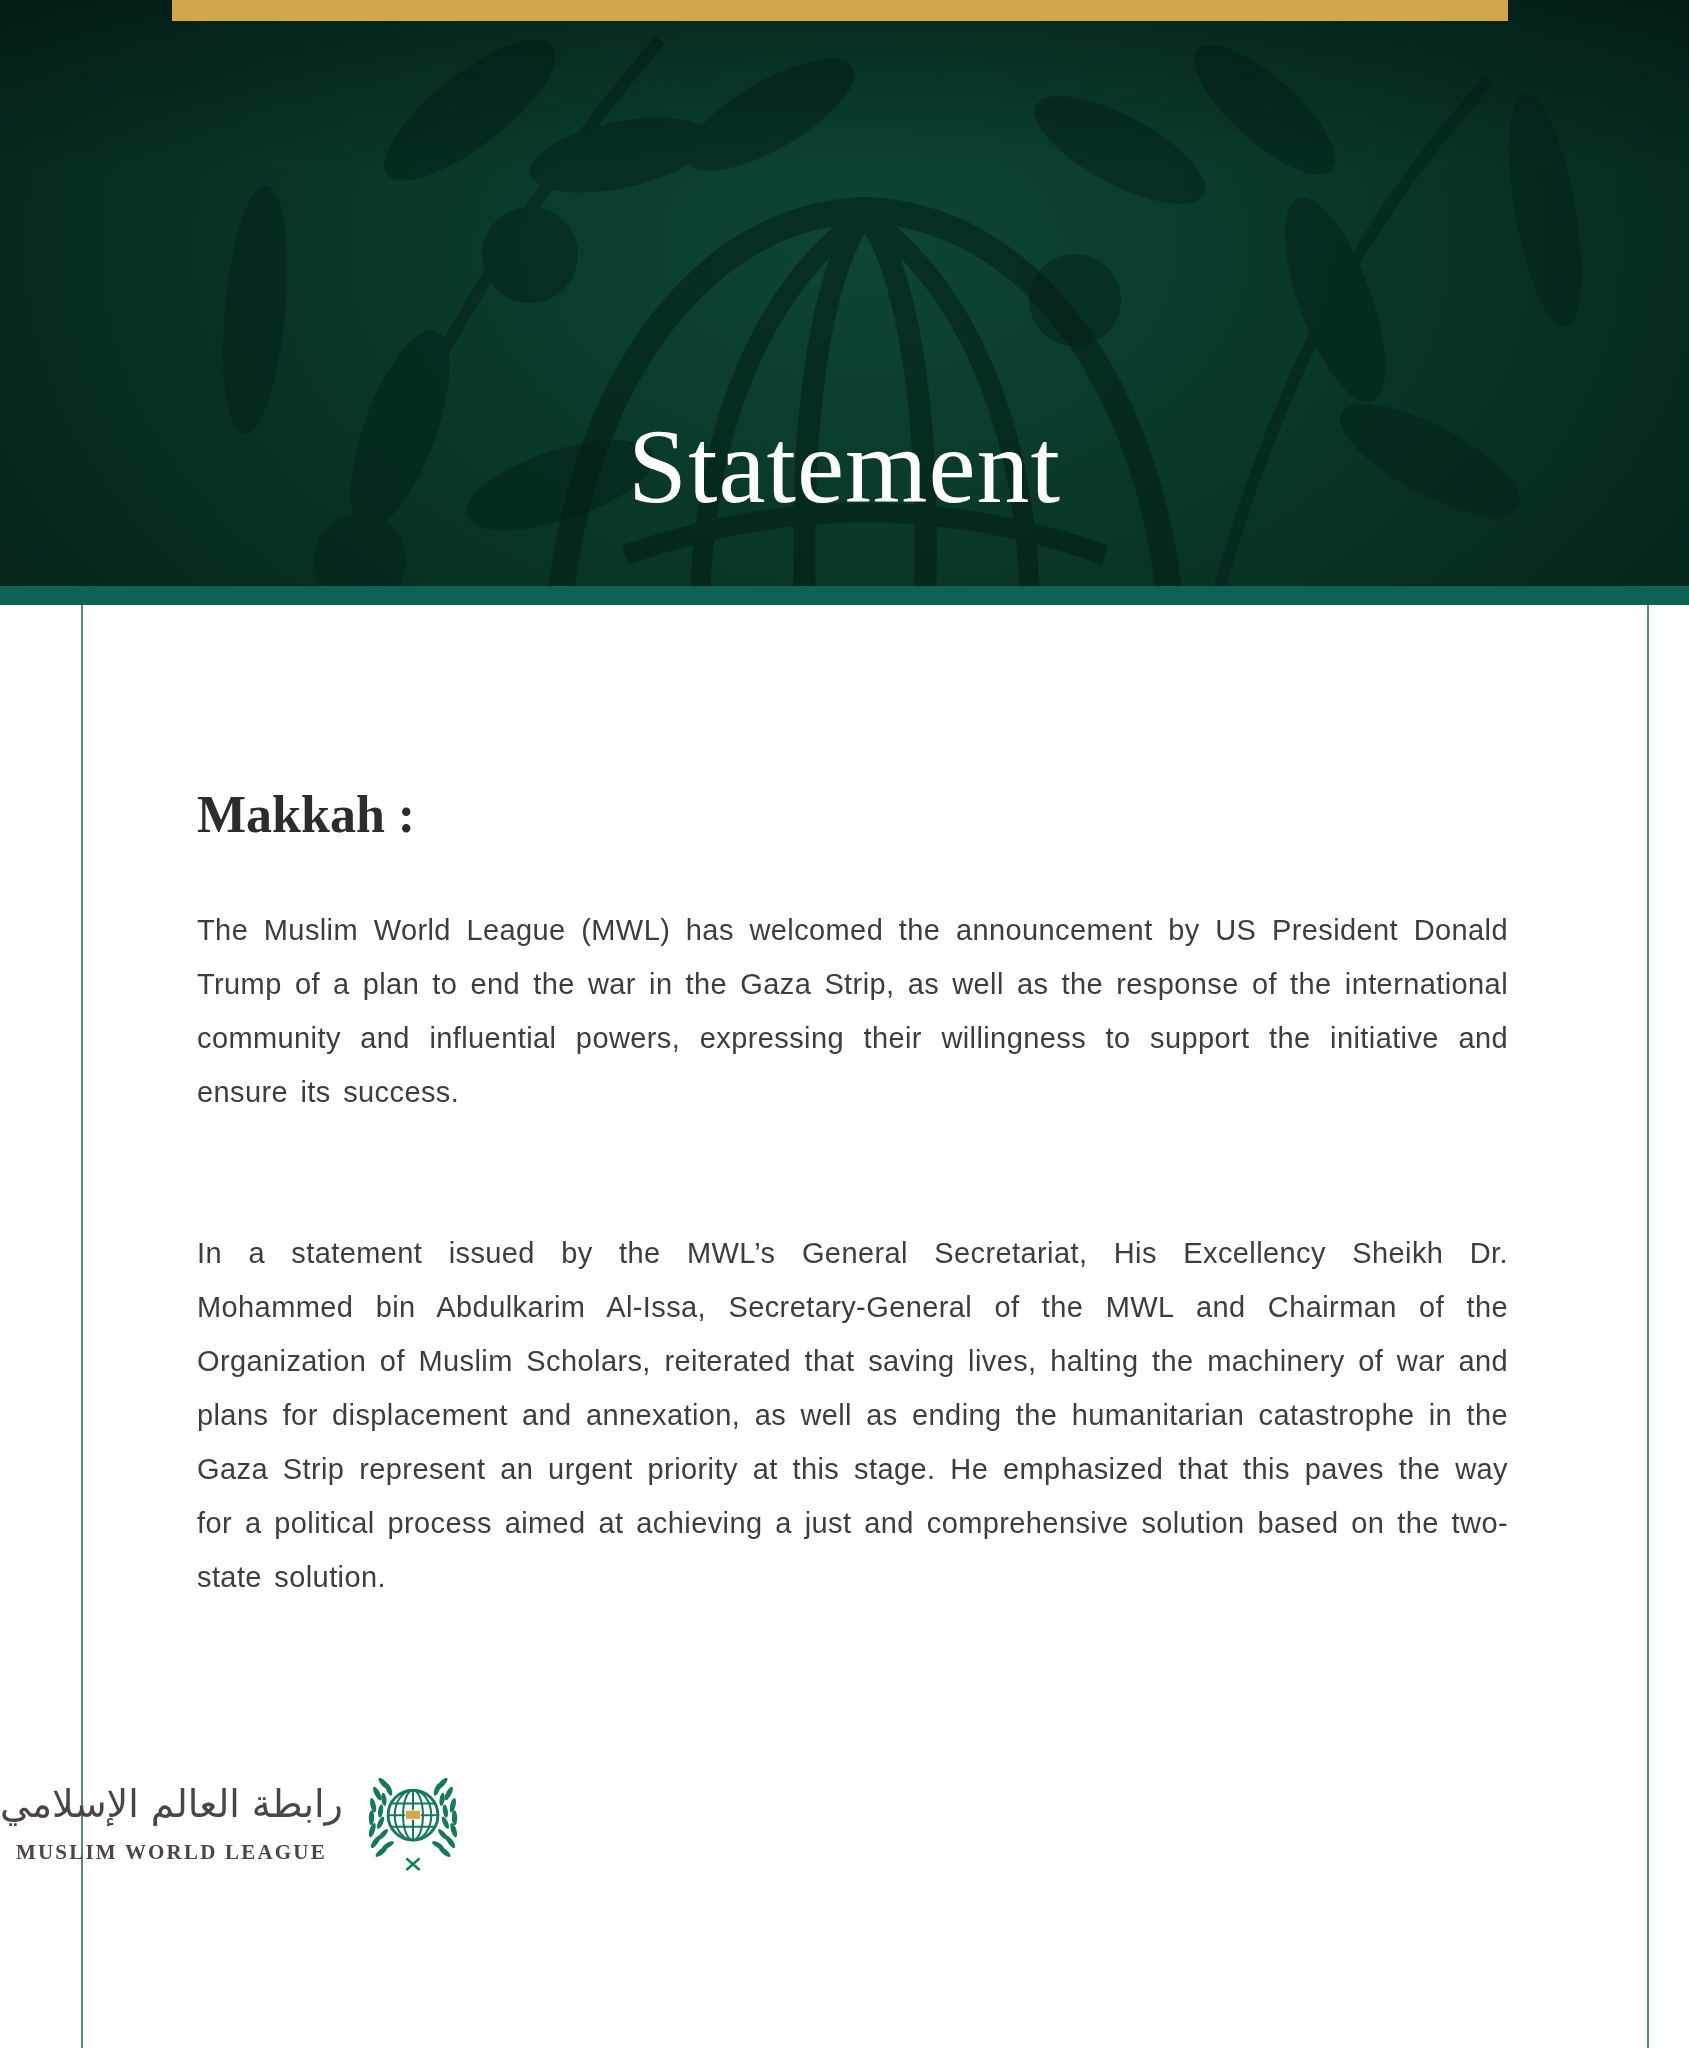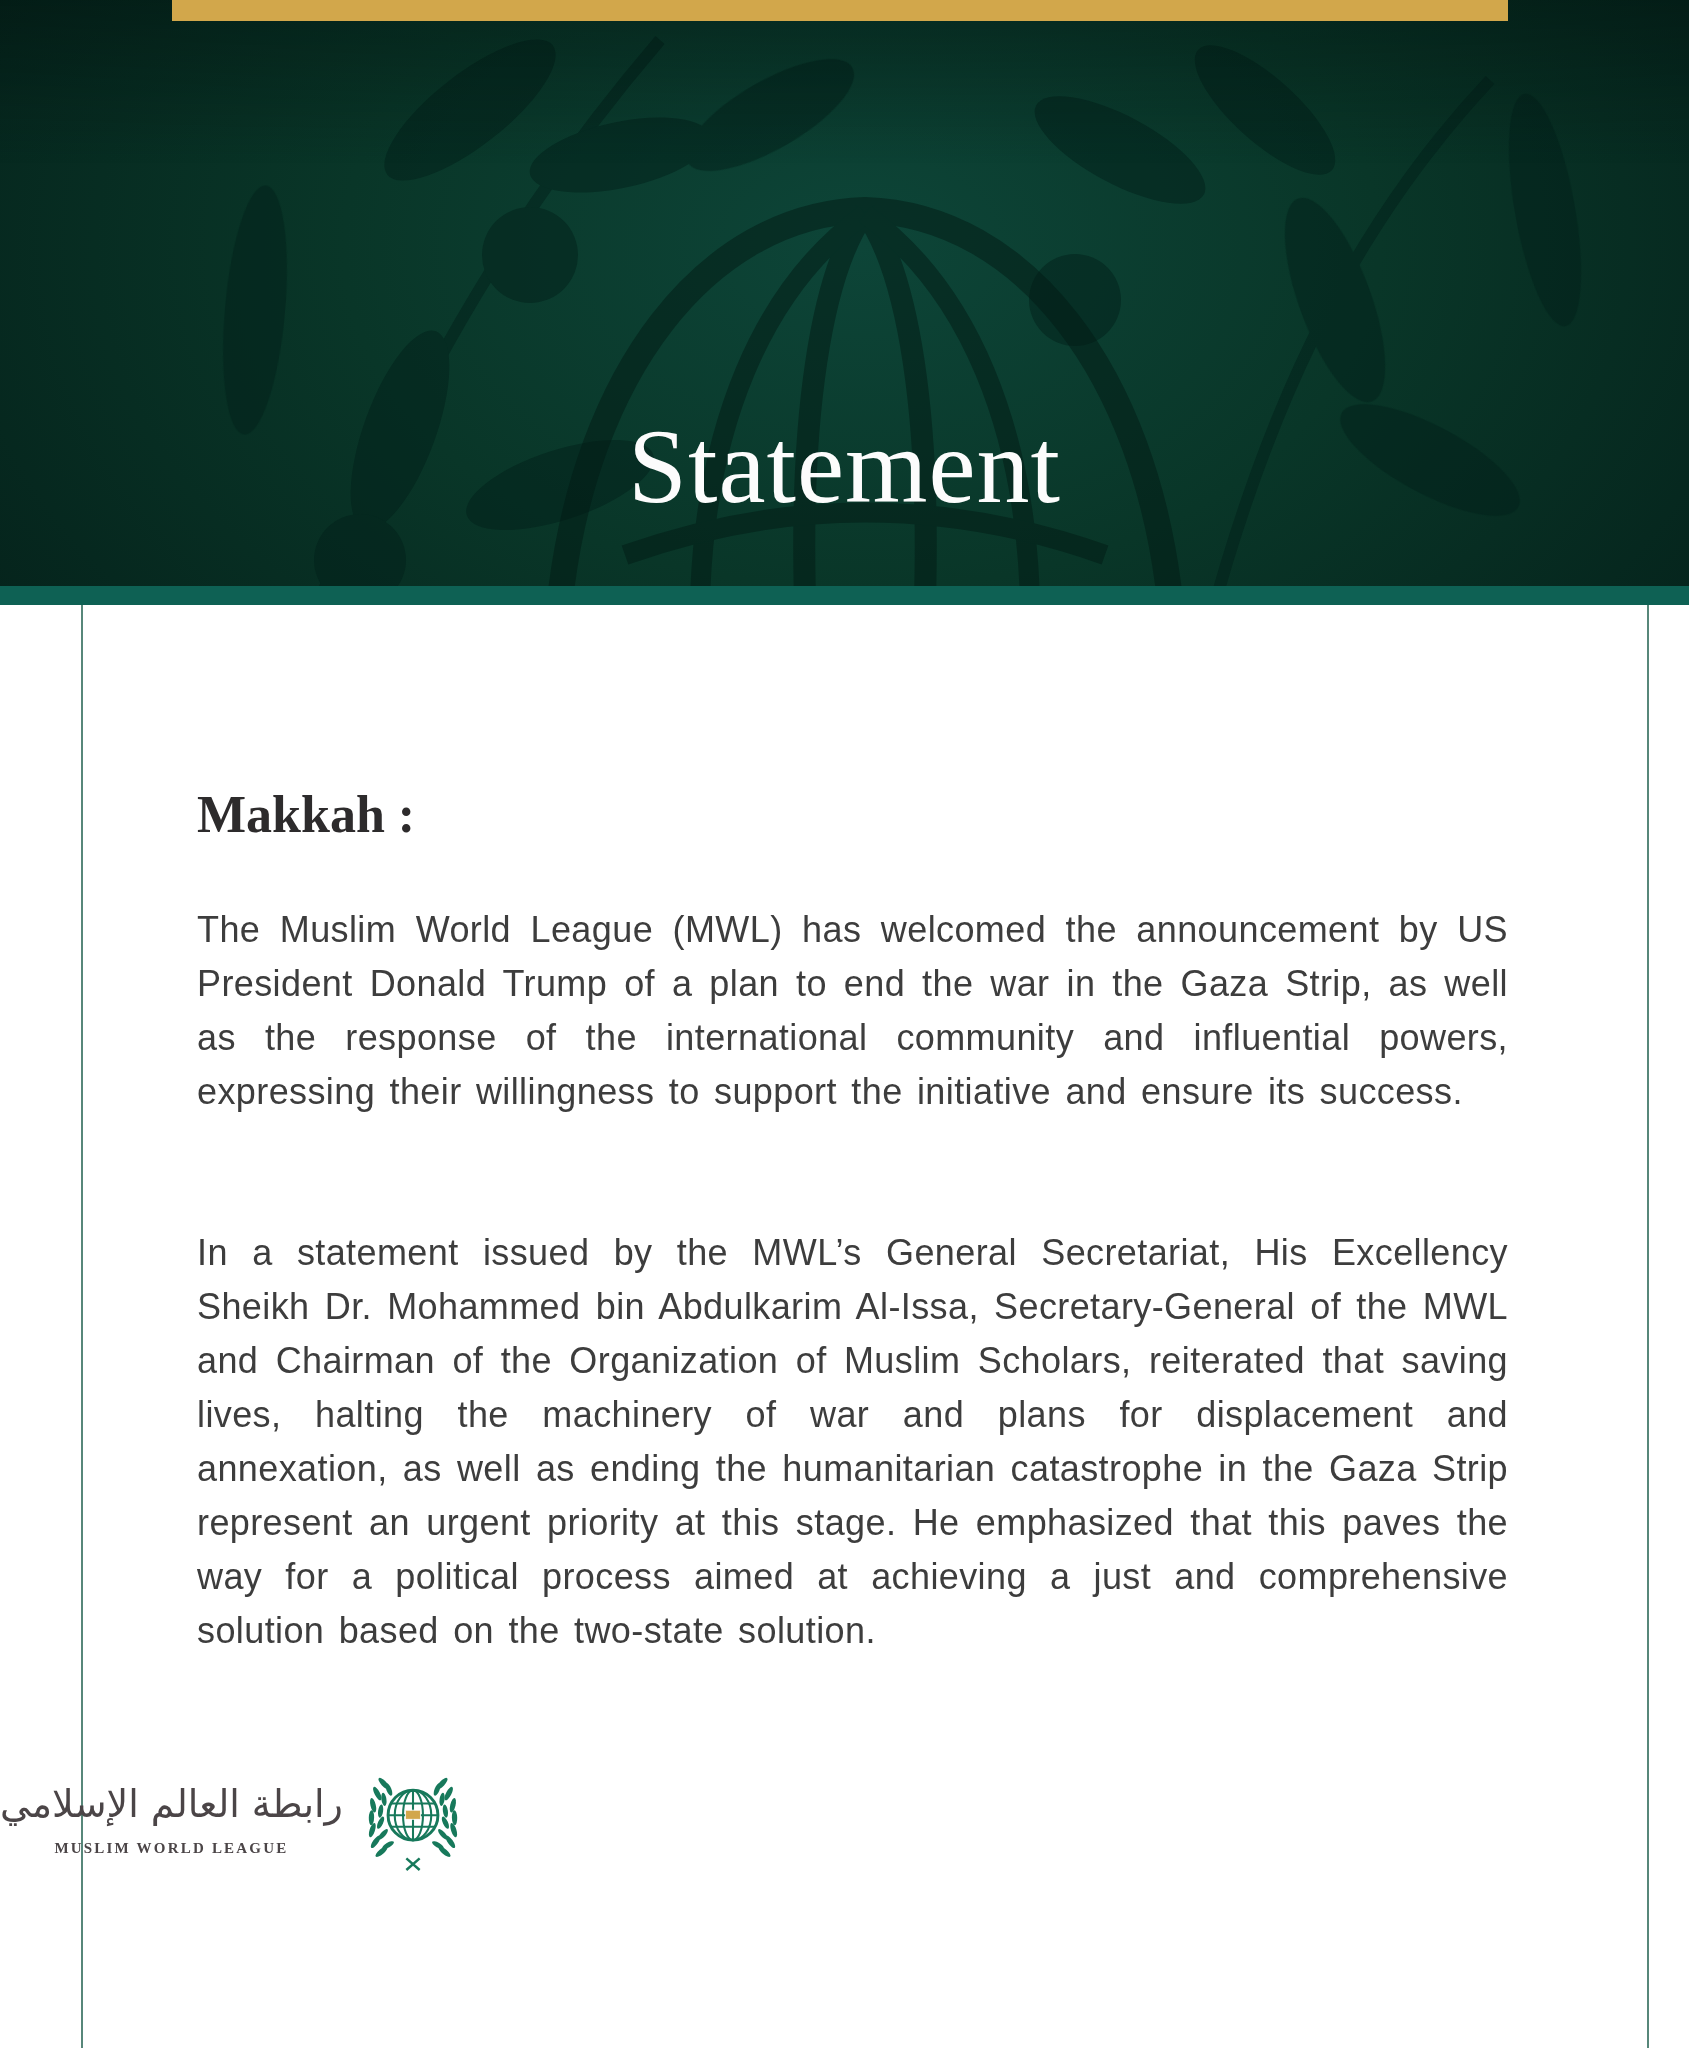--- a/index.html
+++ b/index.html
@@ -39,38 +39,38 @@
   .rule-left{left:81px;}
   .rule-right{left:1647px;}
   
   .location-heading{
     position:absolute;left:197px;top:786px;margin:0;
     font-family:Liberation Serif, serif;font-weight:700;font-size:52px;
     line-height:1.1;color:var(--heading-color,#2d2b2c);
   }
   .para{
     position:absolute;left:197px;width:1311px;margin:0;
-    font-size:36px;line-height:54px;color:var(--body-text,#3d3d3d);
+    font-size:29px;line-height:54px;color:var(--body-text,#3d3d3d);
     text-align:justify;letter-spacing:0.4px;word-spacing:4px;
   }
   .para-1{top:903px;}
   .para-2{top:1226px;}
   
   .logo-row{
     position:absolute;left:0;right:0;top:1772px;
     display:flex;justify-content:flex-start;align-items:flex-start;gap:20px;
   }
   .logo-text-col{text-align:center;}
   .logo-arabic{
     direction:rtl;font-family:"DejaVu Sans",sans-serif;
     font-size:38px;line-height:64px;color:var(--logo-gray,#4b4547);
     white-space:nowrap;
   }
   .logo-english{
-    font-family:"Liberation Serif",serif;font-weight:700;font-size:15px;
+    font-family:"Liberation Serif",serif;font-weight:700;font-size:21px;
     letter-spacing:2.2px;color:var(--logo-gray,#4b4547);margin-top:4px;
     white-space:nowrap;
   }
   .emblem{width:100px;height:108px;display:block;}
 </style>
 </head>
 <body>
 
 <div class="header">
   <svg class="decor" viewBox="0 0 1689 587" preserveAspectRatio="none" aria-hidden="true">

